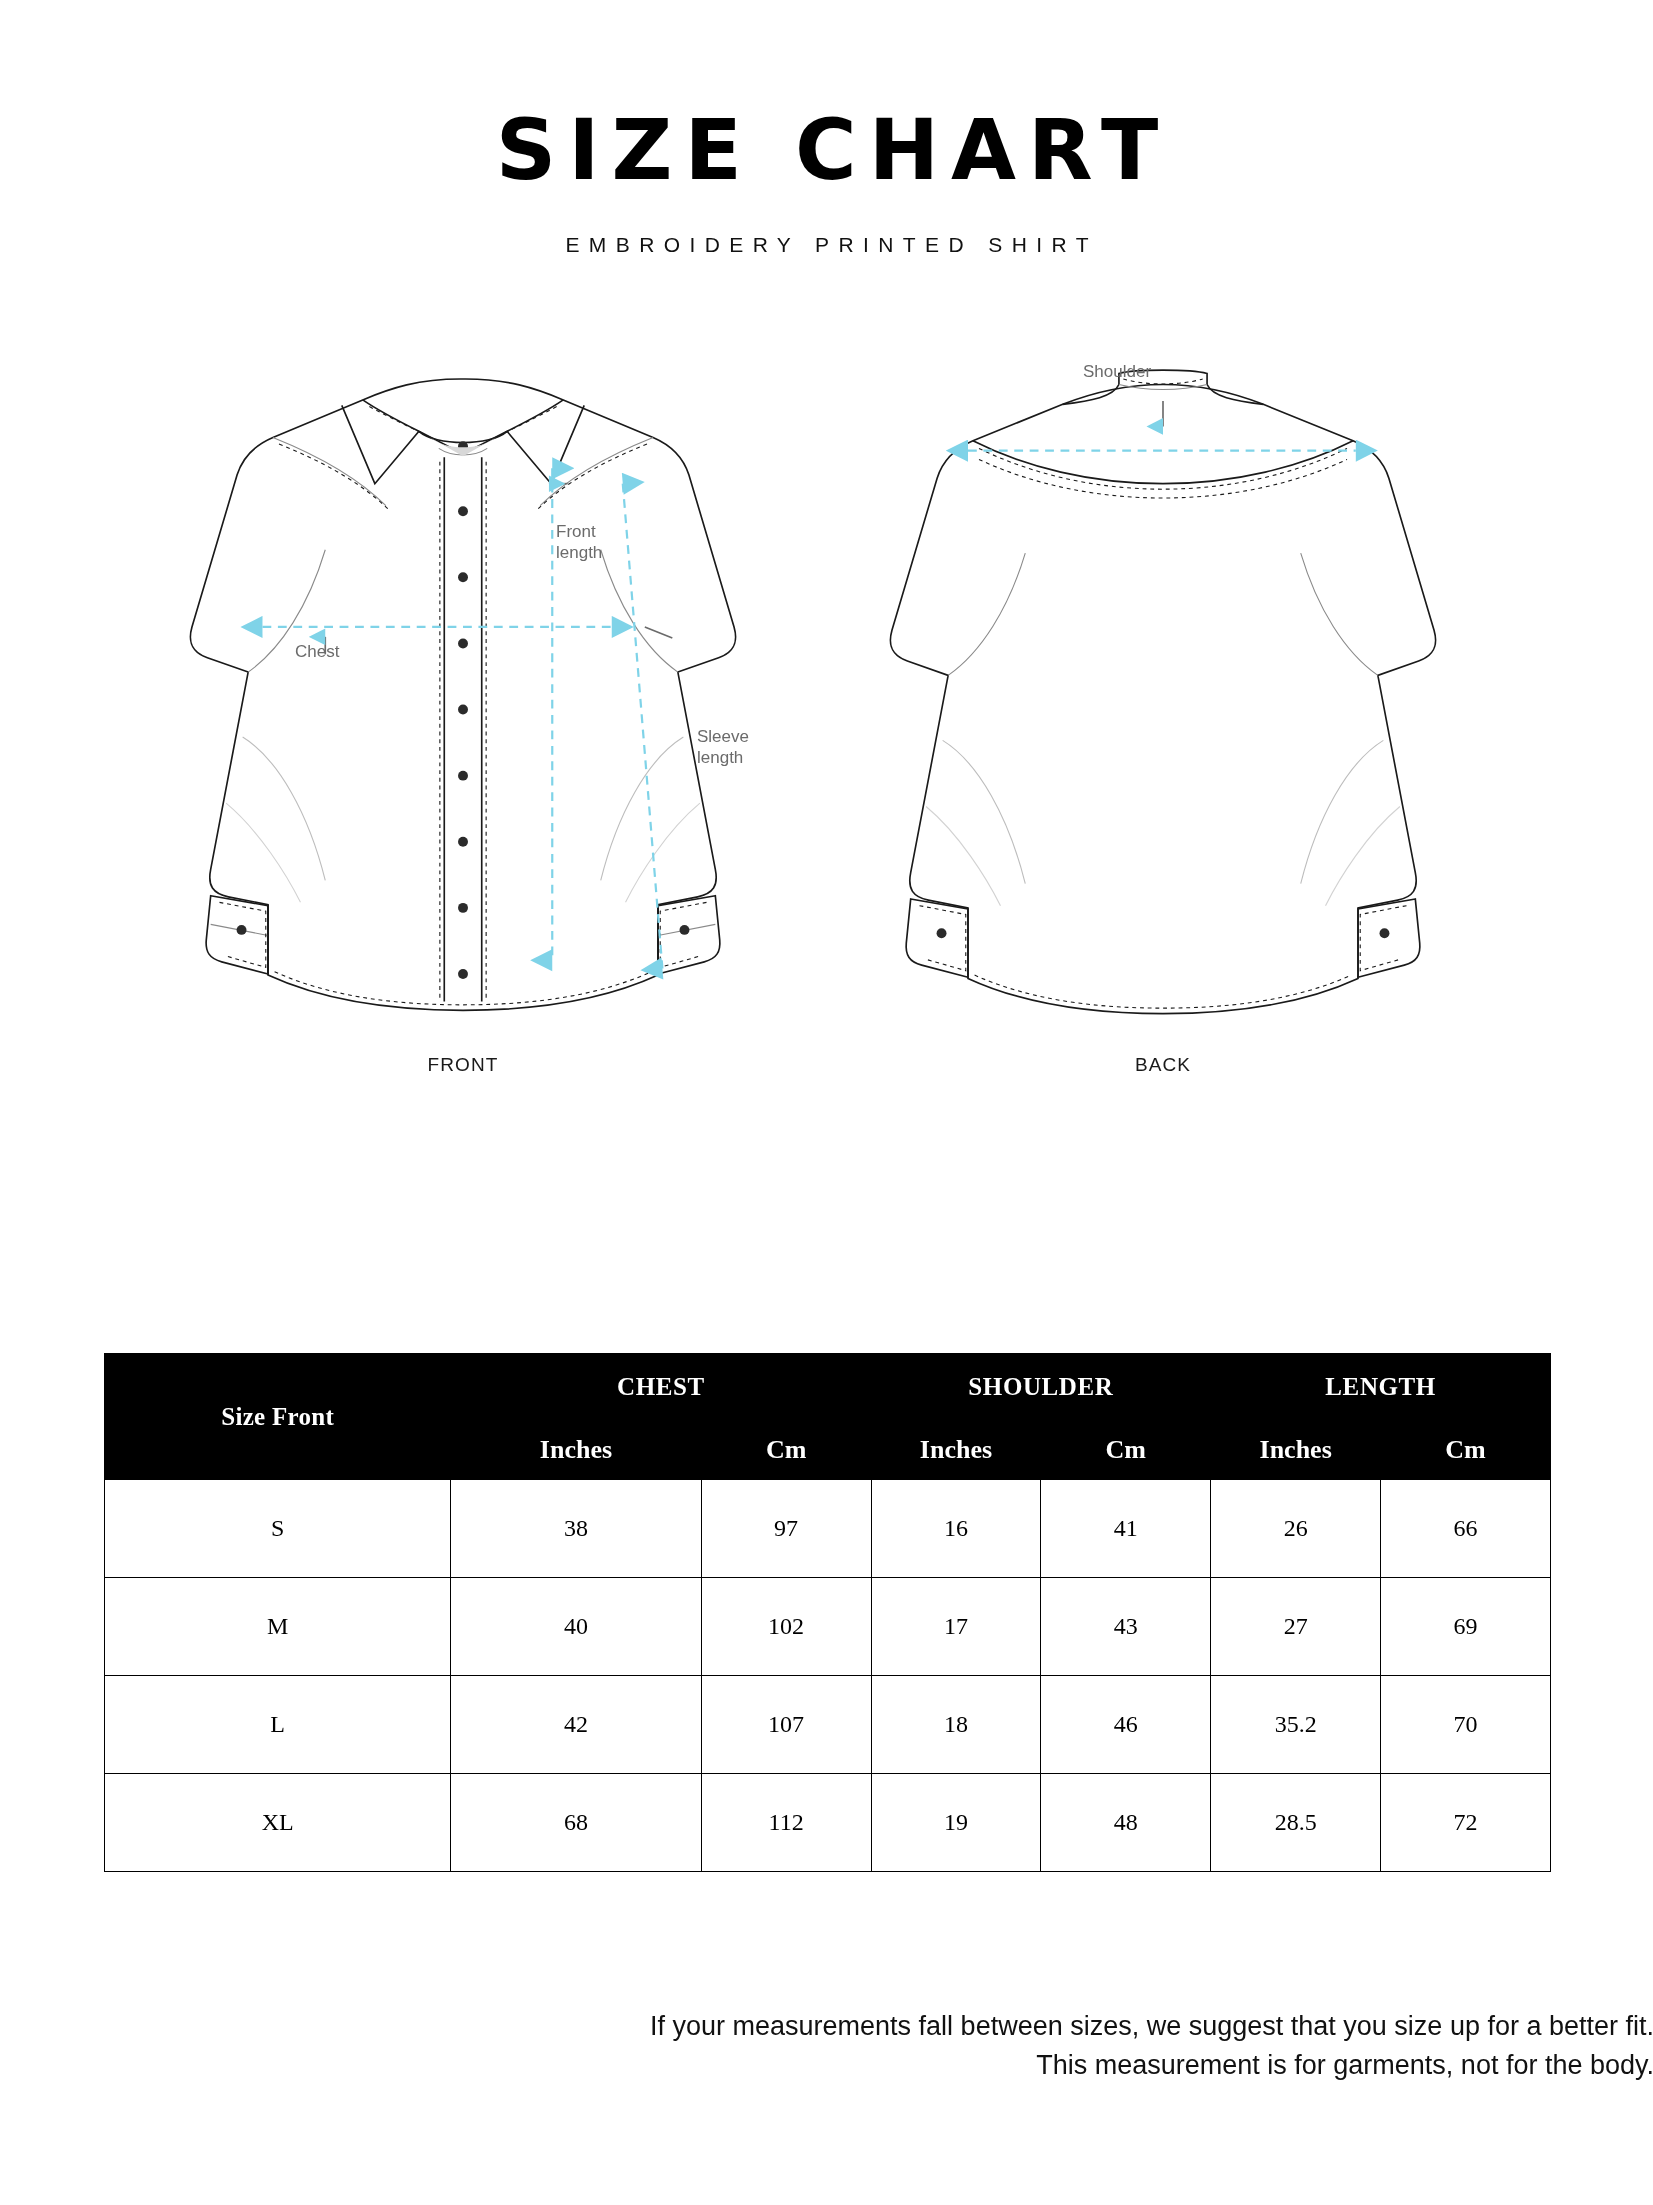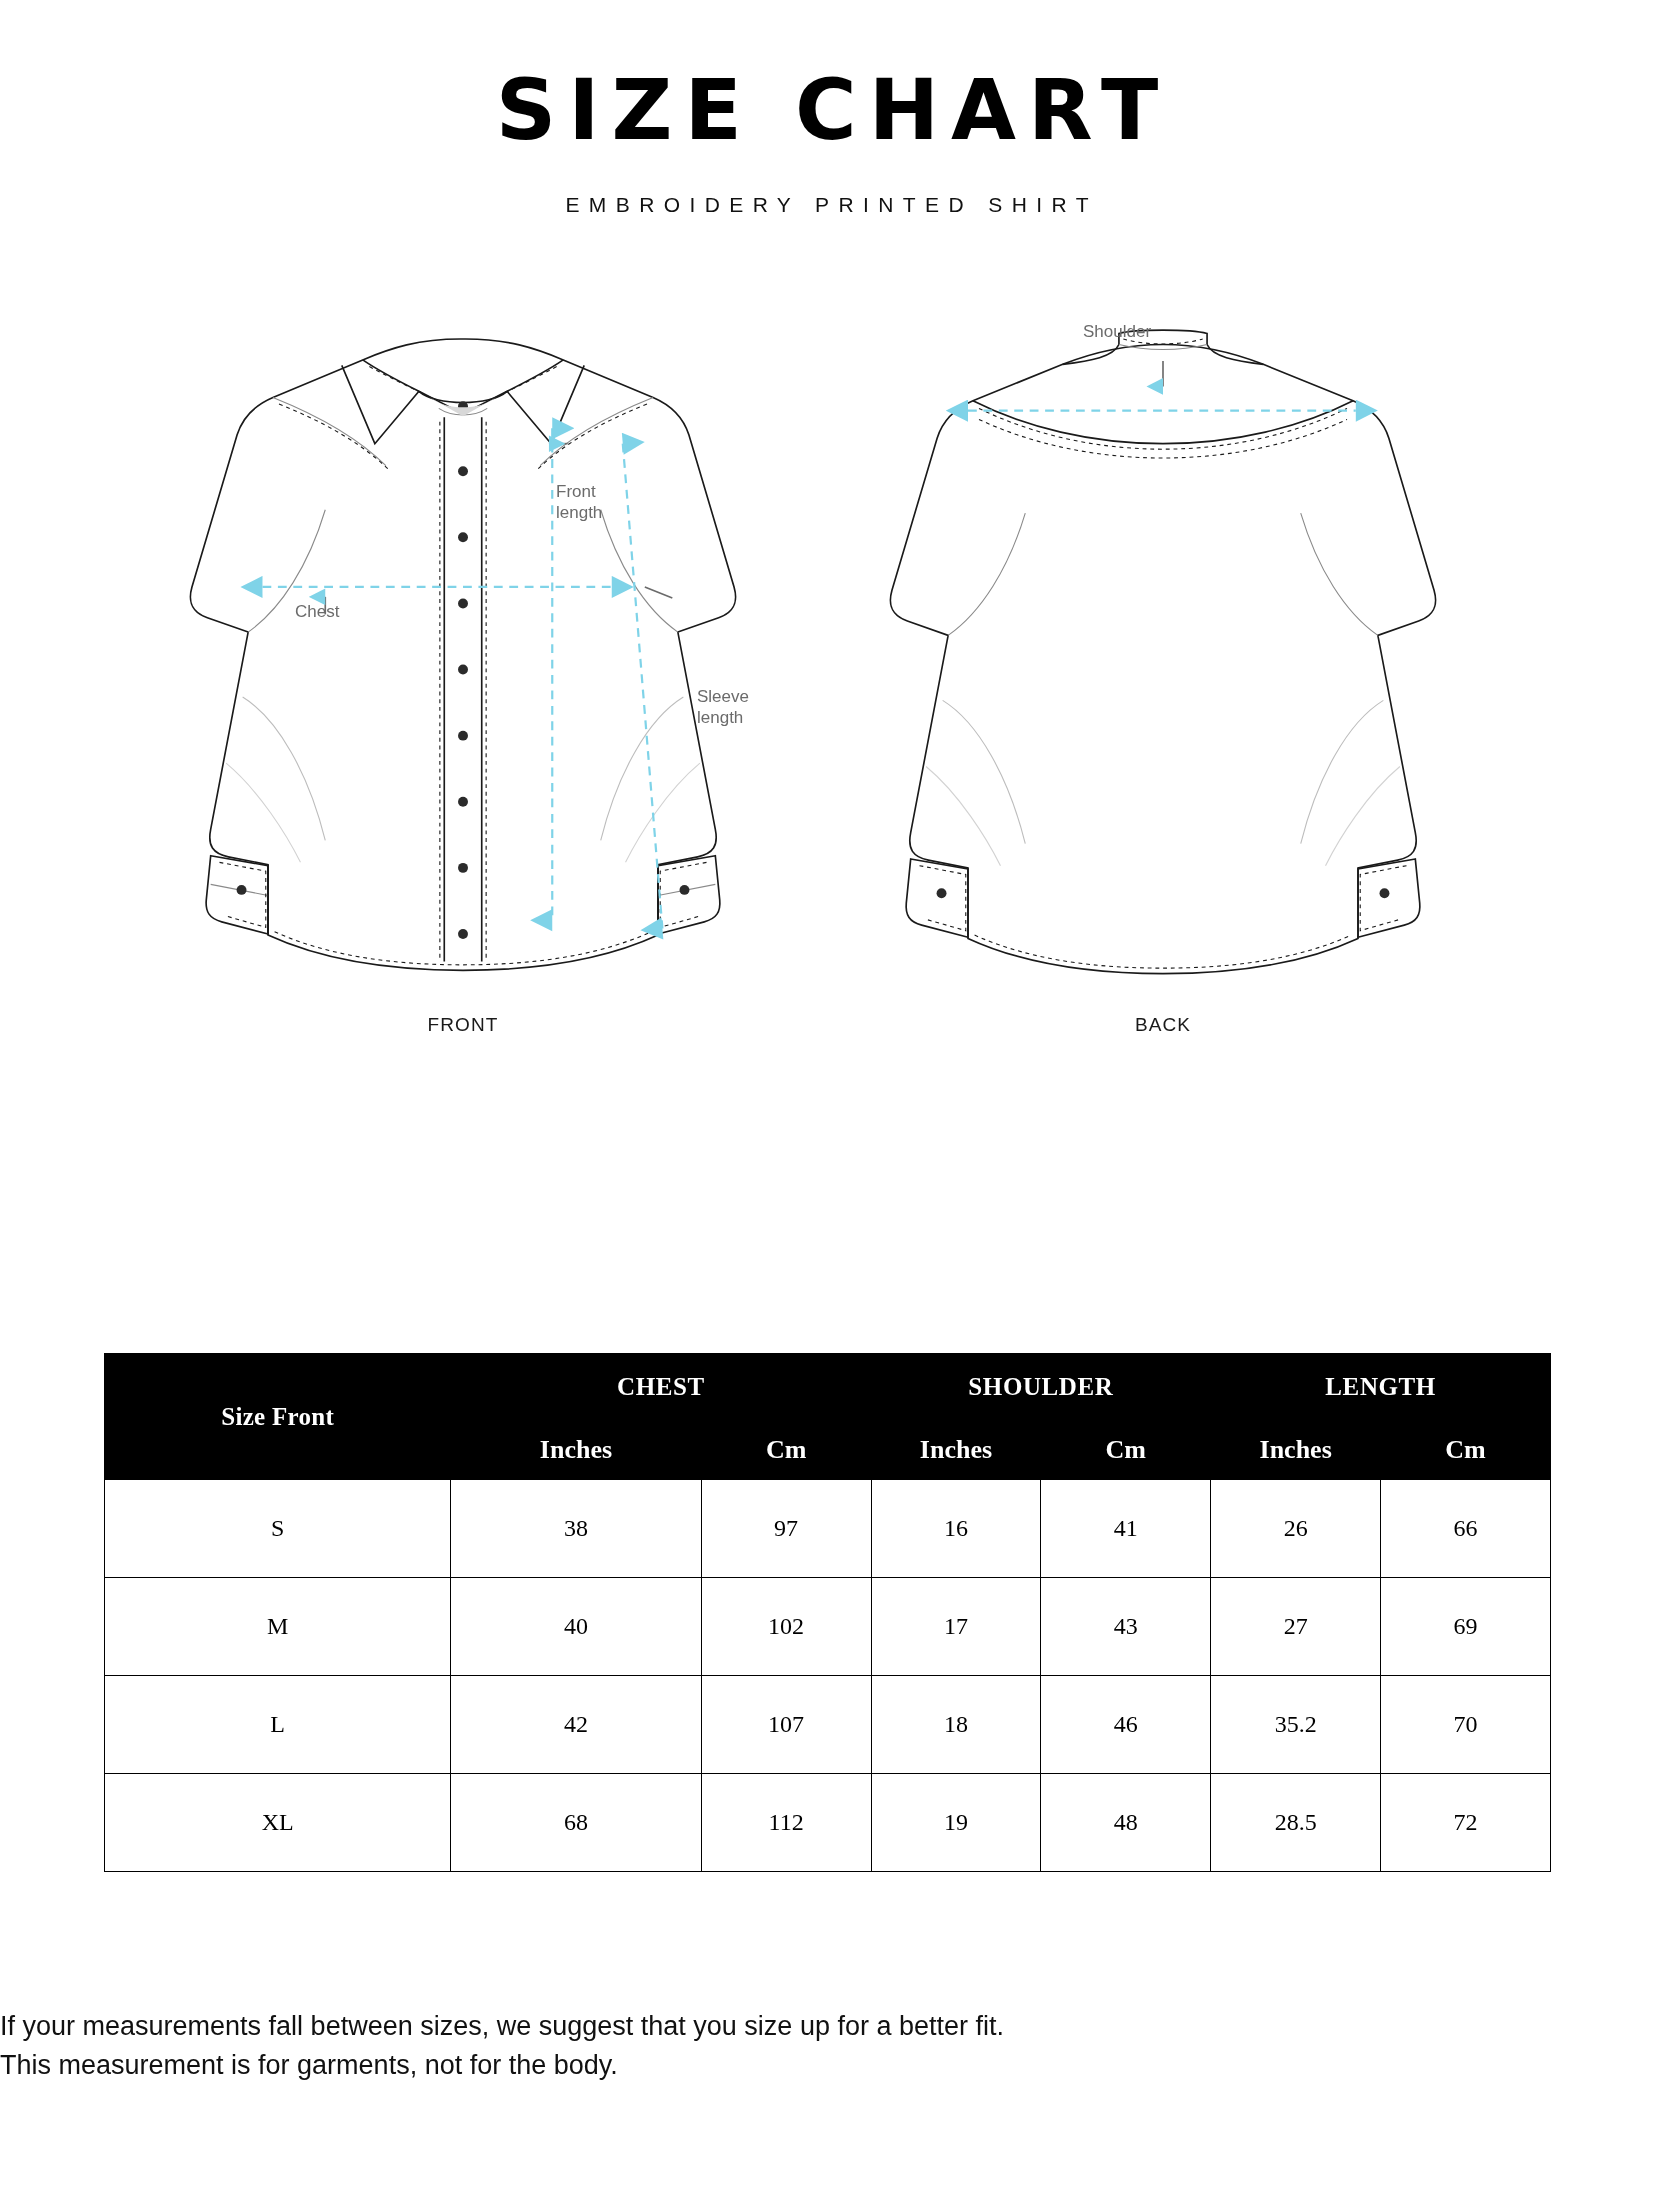--- a/index.html
+++ b/index.html
@@ -21,21 +21,21 @@
     height: 2205px;
     box-sizing: border-box;
     padding: 0;
     position: relative;
     background: #fff;
   }
 
   
   .header {
     text-align: center;
-    padding-top: 68px;
+    padding-top: 108px;
   }
   .title {
     font-family: "DejaVu Sans", sans-serif;
     font-weight: 700;
     font-size: 84px;
     letter-spacing: 12px;
     line-height: 1;
     margin: 0;
     color: #000;
     text-indent: 12px;
@@ -121,21 +121,21 @@
     color: #000;
     background: #fff;
   }
 
   
   .note {
     position: absolute;
     top: 2007px;
     left: 0;
     width: 1654px;
-    text-align: left;
+    text-align: right;
     font-size: 27px;
     line-height: 1.45;
     color: #111;
     font-family: "Liberation Sans", sans-serif;
   }
   .note div { white-space: nowrap; }
 
   
 </style>
 </head>

